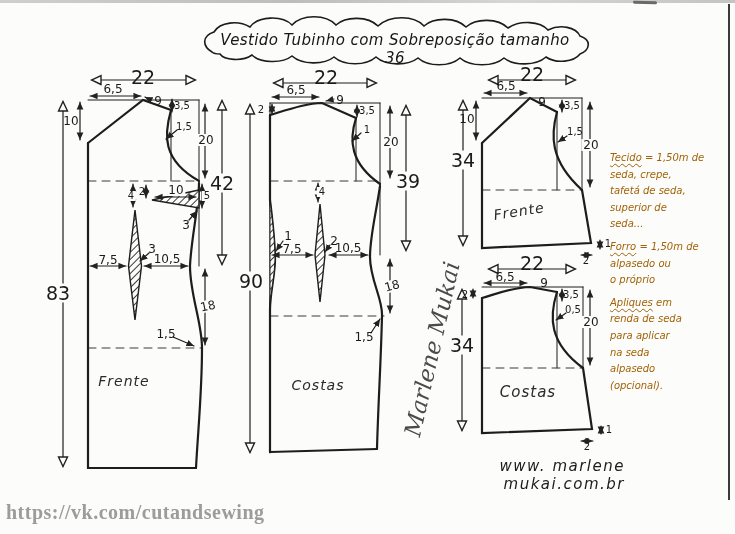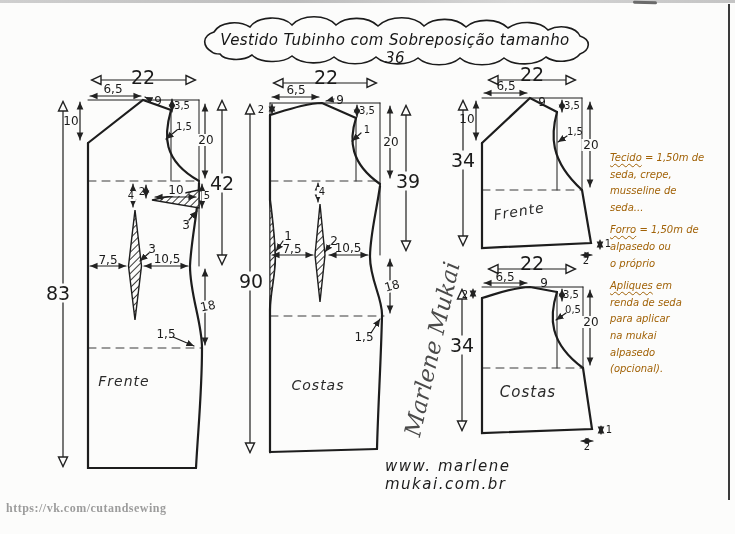--- a/index.html
+++ b/index.html
@@ -7,24 +7,24 @@
          font-family:"DejaVu Sans",sans-serif;color:#1f1f1f;}
   #drawing{position:absolute;left:0;top:0;}
   .m{position:absolute;transform:translate(-50%,-50%);font-size:12px;line-height:1;
      color:#1b1b1b;white-space:nowrap;}
   .lg{font-size:19px;}
   .tiny{font-size:10px;}
   .wbg{background:#fcfcfb;padding:0 2px;}
   .piece-label{font-size:14px;font-style:italic;letter-spacing:1px;color:#2a2a2a;}
   #title{position:absolute;left:212px;top:31px;width:366px;text-align:center;
          font-size:15px;letter-spacing:.4px;font-style:italic;color:#161616;}
-  #website{position:absolute;left:385px;top:457px;width:240px;text-align:left;
+  #website{position:absolute;left:385px;top:457px;width:240px;text-align:right;
            font-size:15px;font-style:italic;letter-spacing:1.5px;color:#1c1c1c;}
   #watermark{position:absolute;left:6px;top:501px;font-family:"Liberation Serif",serif;
-             font-weight:bold;font-size:12px;letter-spacing:.5px;color:#9c9c9c;}
+             font-weight:bold;font-size:20px;letter-spacing:.5px;color:#9c9c9c;}
   #signature{position:absolute;left:322px;top:336px;width:220px;text-align:center;
              transform:rotate(-77deg);font-family:"DejaVu Serif",serif;font-style:italic;
              font-size:23px;color:#2b2b2b;opacity:.85;}
   #notes{position:absolute;left:610px;top:150px;width:120px;font-size:10px;line-height:16.6px;
          font-style:italic;color:#a16207;}
   #notes .para{margin:0 0 6px 0;}
   #notes .lead{text-decoration:underline;text-decoration-style:wavy;text-underline-offset:2px;}
   .edge-top{position:absolute;left:0;top:0;width:735px;height:3px;
             background:linear-gradient(90deg,#cfcfcf,#bdbdbd 40%,#d6d6d6 70%,#c4c4c4);}
   .edge-right{position:absolute;left:728px;top:4px;width:2px;height:496px;background:#3a3a3a;}
@@ -259,33 +259,34 @@
   <span class="m wbg" style="left:591px;top:322px">20</span>
   <span class="m lg wbg" style="left:462px;top:345px">34</span>
   <span class="m tiny" style="left:609px;top:430px">1</span>
   <span class="m tiny" style="left:587px;top:447px">2</span>
   <span class="m piece-label" style="left:528px;top:392px;font-size:15px">Costas</span>
 
   <div id="notes">
     <div class="para">
       <div><span class="lead">Tecido</span><span> = 1,50m de</span></div>
       <div>seda, crepe,</div>
-      <div>musseline de</div>
+      <div>tafetá de seda,</div>
+      <div>superior de</div>
       <div>seda...</div>
     </div>
     <div class="para">
       <div><span class="lead">Forro</span><span> = 1,50m de</span></div>
       <div>alpasedo ou</div>
       <div>o próprio</div>
     </div>
     <div class="para">
       <div><span class="lead">Apliques</span><span> em</span></div>
       <div>renda de seda</div>
       <div>para aplicar</div>
-      <div>na mukai</div>
+      <div>na seda</div>
       <div>alpasedo</div>
       <div>(opcional).</div>
     </div>
   </div>
 
   <div id="signature">Marlene Mukai</div>
   <div id="website">www. marlene mukai.com.br</div>
   <div id="watermark">https://vk.com/cutandsewing</div>
 </div>
 

